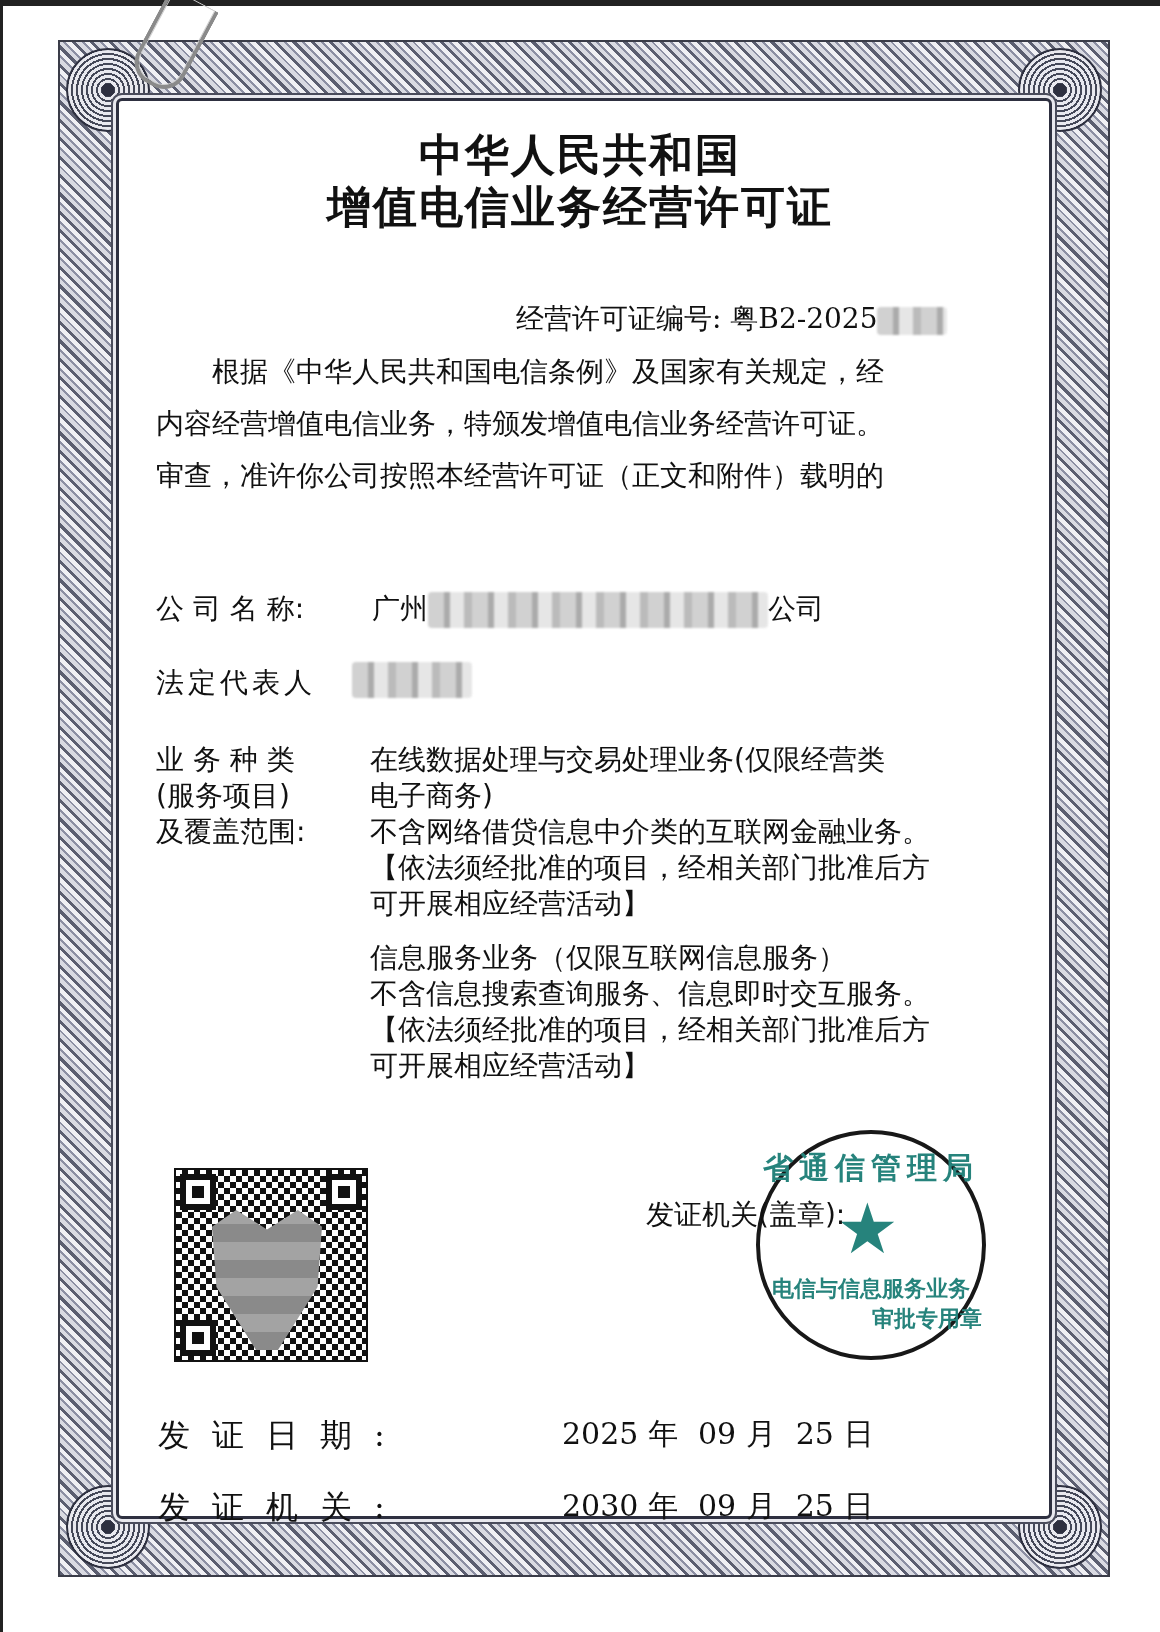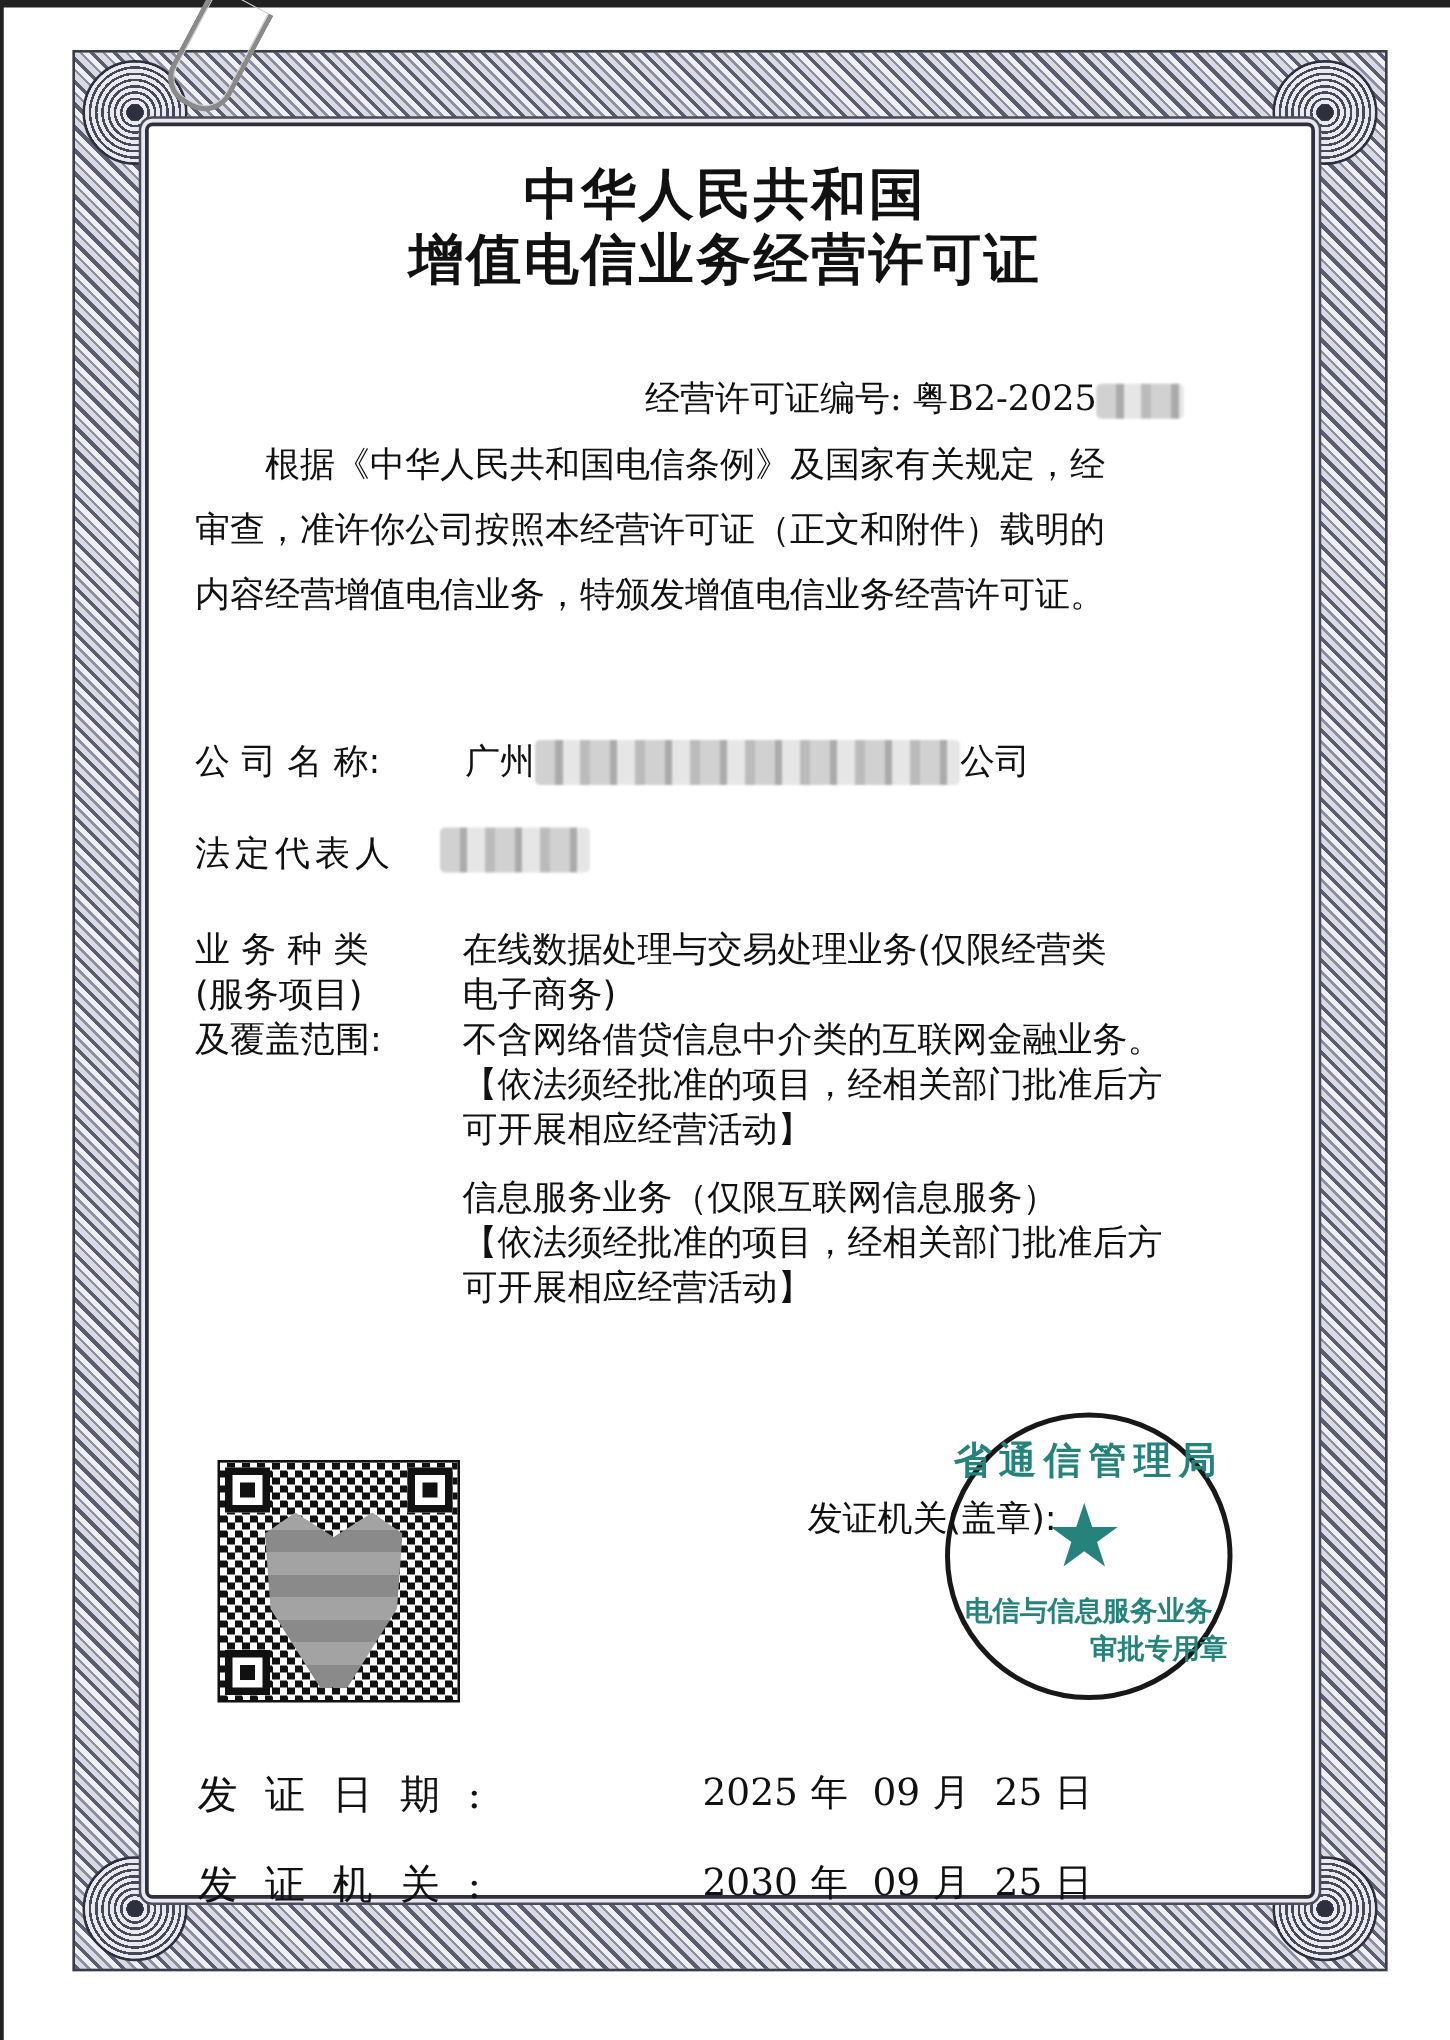--- a/index.html
+++ b/index.html
@@ -130,22 +130,22 @@
 <div class="title-line t1">中华人民共和国</div>
 <div class="title-line t2">增值电信业务经营许可证</div>
 
 <div class="license-no">
   <span>经营许可证编号:</span>
   <span>粤B2-2025</span><span class="blur" style="width:70px;height:28px;"></span>
 </div>
 
 <div class="para" style="top:346px;">
   <p class="indent">根据《中华人民共和国电信条例》及国家有关规定，经</p>
+  <p>内容经营增值电信业务，特颁发增值电信业务经营许可证。</p>
   <p>审查，准许你公司按照本经营许可证（正文和附件）载明的</p>
-  <p>内容经营增值电信业务，特颁发增值电信业务经营许可证。</p>
 </div>
 
 <div class="field-label" style="left:156px;top:590px;">公 司 名 称:</div>
 <div class="field-value" style="left:372px;top:590px;">
   <span>广州</span><span class="blur" style="width:340px;height:36px;"></span><span>公司</span>
 </div>
 
 <div class="field-label spaced" style="left:156px;top:664px;letter-spacing:4px;">法定代表人</div>
 <div class="blur" style="position:absolute;left:352px;top:662px;width:120px;height:36px;"></div>
 
@@ -155,20 +155,21 @@
   <div>及覆盖范围:</div>
 </div>
 <div class="scope-values">
   <p>在线数据处理与交易处理业务(仅限经营类</p>
   <p>电子商务)</p>
   <p>不含网络借贷信息中介类的互联网金融业务。</p>
   <p>【依法须经批准的项目，经相关部门批准后方</p>
   <p>可开展相应经营活动】</p>
   <div class="gap"></div>
   <p>信息服务业务（仅限互联网信息服务）</p>
+  <p>不含信息搜索查询服务、信息即时交互服务。</p>
   <p>【依法须经批准的项目，经相关部门批准后方</p>
   <p>可开展相应经营活动】</p>
 </div>
 
 <div class="qr">
   <div class="finder f1"></div>
   <div class="finder f2"></div>
   <div class="finder f3"></div>
   <div class="heart"></div>
 </div>

